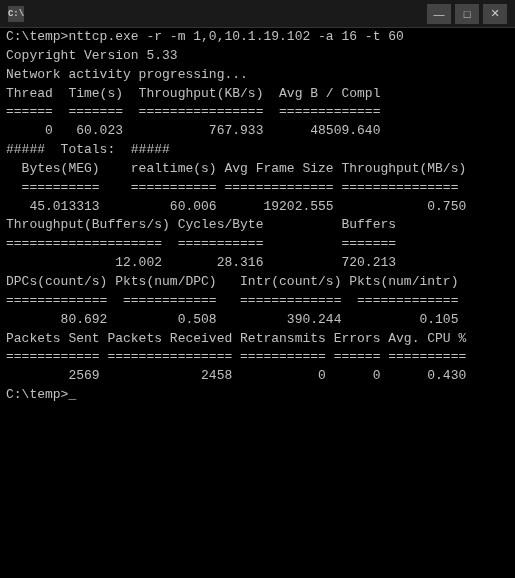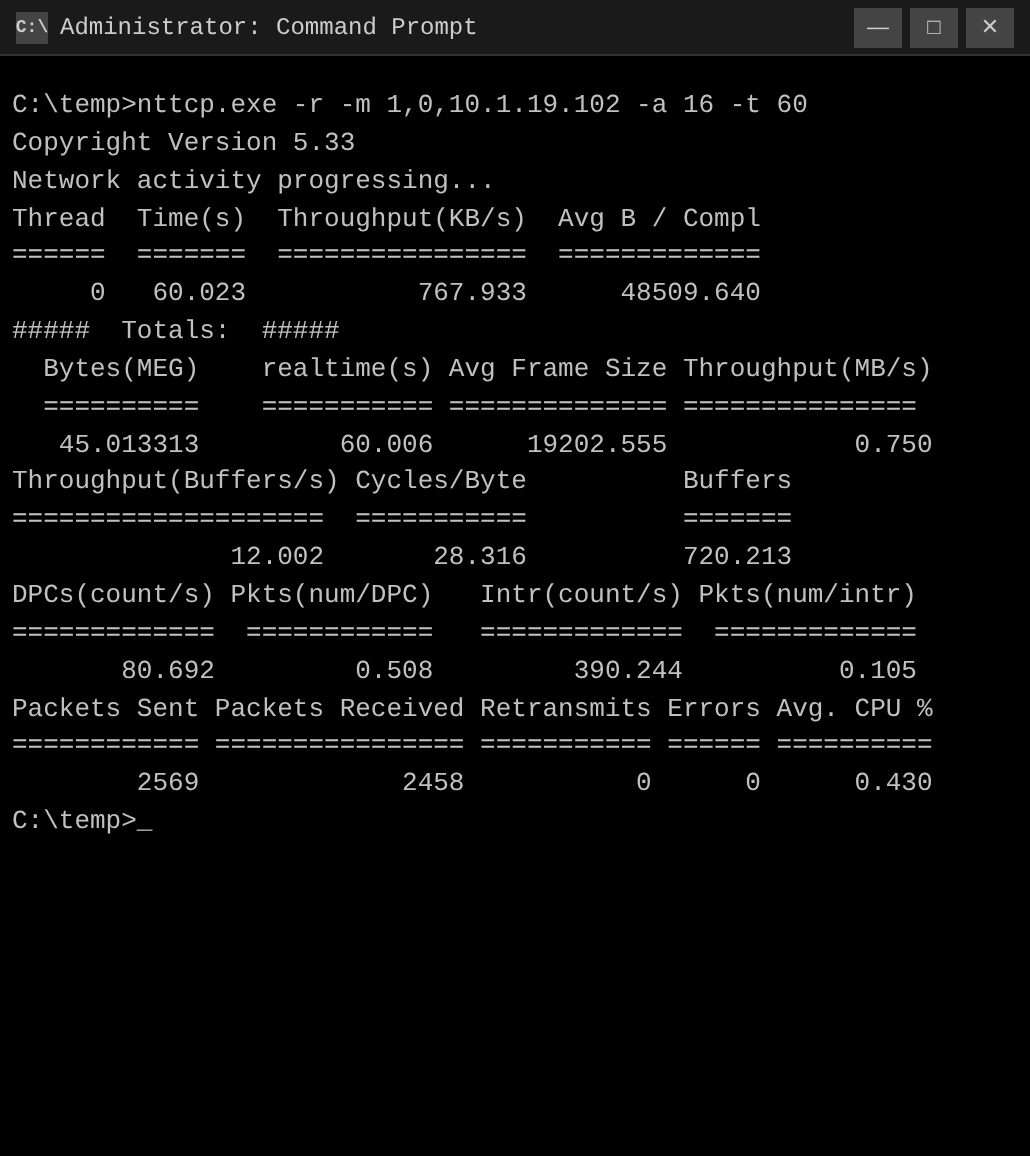--- a/index.html
+++ b/index.html
@@ -51,38 +51,37 @@
       color: #ccc;
       font-size: 11px;
       cursor: pointer;
       display: flex;
       align-items: center;
       justify-content: center;
     }
     .terminal {
       background: #000;
       color: #c0c0c0;
-      padding: 16px 6px;
+      padding: 0 6px;
       height: calc(578px - 28px);
       overflow: hidden;
       white-space: pre;
       line-height: 1.45;
       font-size: 13px;
     }
     .line { display: block; }
   </style>
 </head>
 <body>
 
 <div class="title-bar">
   <div class="title-bar-left">
     <div class="title-bar-icon">
       <span style="font-size:9px;font-weight:bold;">C:\</span>
     </div>
-    <span class="title-bar-text">Administrator: Command Prompt</span>
   </div>
   <div class="title-bar-controls">
     <button class="tb-btn">—</button>
     <button class="tb-btn">□</button>
     <button class="tb-btn close">✕</button>
   </div>
 </div>
 
 <div class="terminal" id="terminal"><span class="line">C:\temp&gt;nttcp.exe -r -m 1,0,10.1.19.102 -a 16 -t 60</span><span class="line">Copyright Version 5.33</span><span class="line">Network activity progressing...</span><span class="line"></span><span class="line"></span><span class="line">Thread  Time(s)  Throughput(KB/s)  Avg B / Compl</span><span class="line">======  =======  ================  =============</span><span class="line">     0   60.023           767.933      48509.640</span><span class="line"></span><span class="line"></span><span class="line">#####  Totals:  #####</span><span class="line"></span><span class="line"></span><span class="line">  Bytes(MEG)    realtime(s) Avg Frame Size Throughput(MB/s)</span><span class="line">  ==========    =========== ============== ===============</span><span class="line">   45.013313         60.006      19202.555            0.750</span><span class="line"></span><span class="line"></span><span class="line">Throughput(Buffers/s) Cycles/Byte          Buffers</span><span class="line">====================  ===========          =======</span><span class="line">              12.002       28.316          720.213</span><span class="line"></span><span class="line"></span><span class="line">DPCs(count/s) Pkts(num/DPC)   Intr(count/s) Pkts(num/intr)</span><span class="line">=============  ============   =============  =============</span><span class="line">       80.692         0.508         390.244          0.105</span><span class="line"></span><span class="line"></span><span class="line">Packets Sent Packets Received Retransmits Errors Avg. CPU %</span><span class="line">============ ================ =========== ====== ==========</span><span class="line">        2569             2458           0      0      0.430</span><span class="line"></span><span class="line">C:\temp&gt;_</span></div>
 

